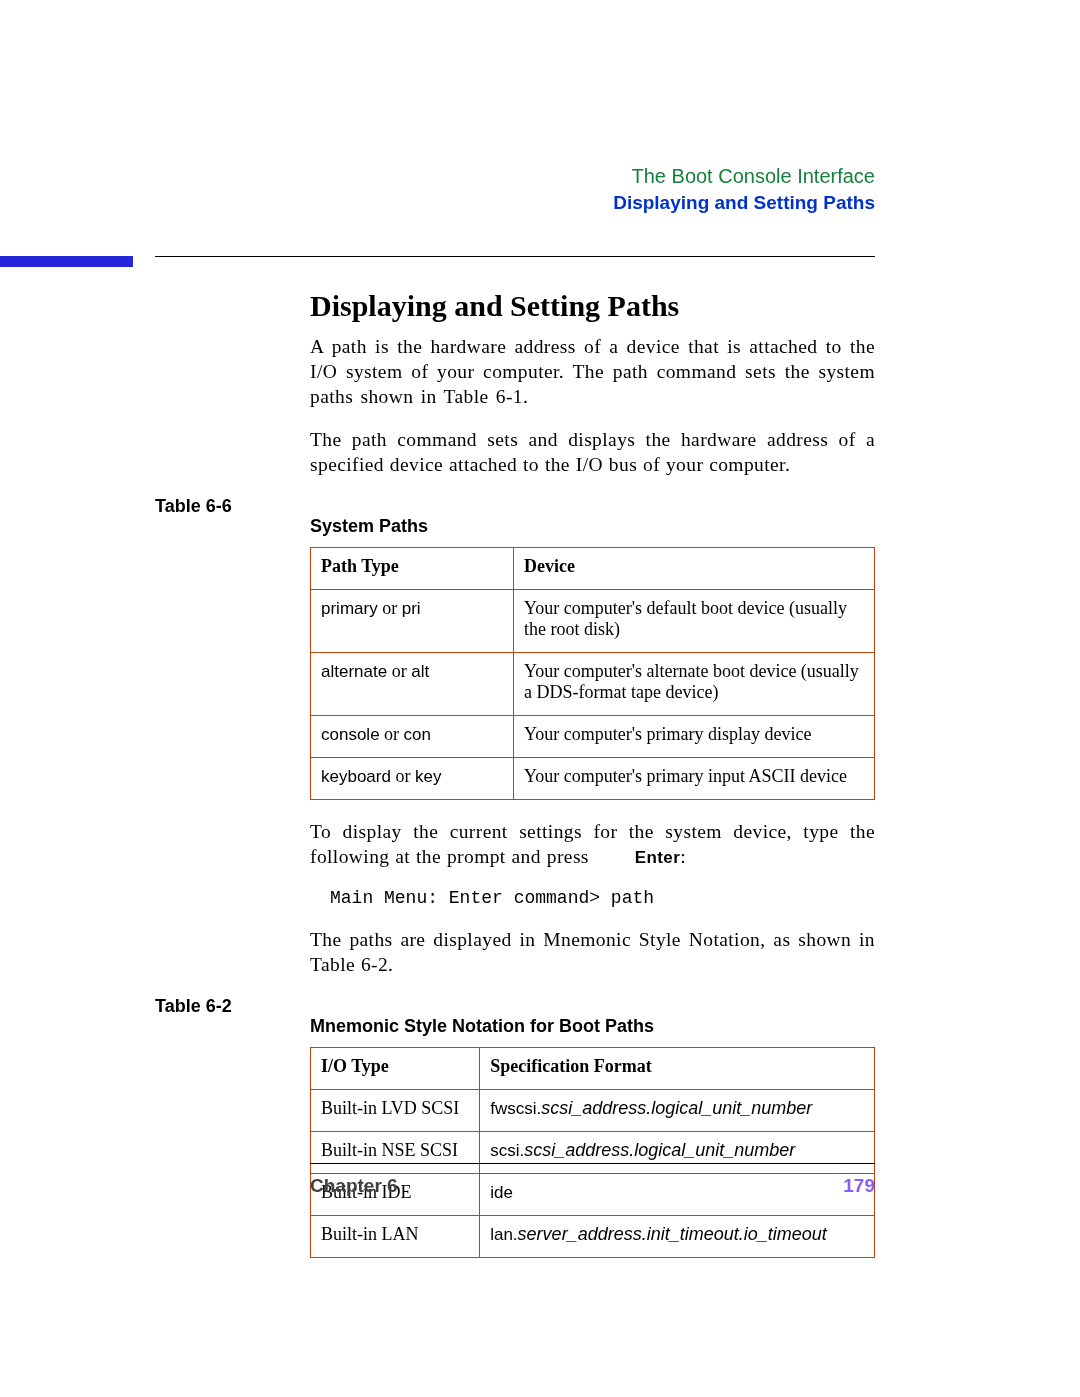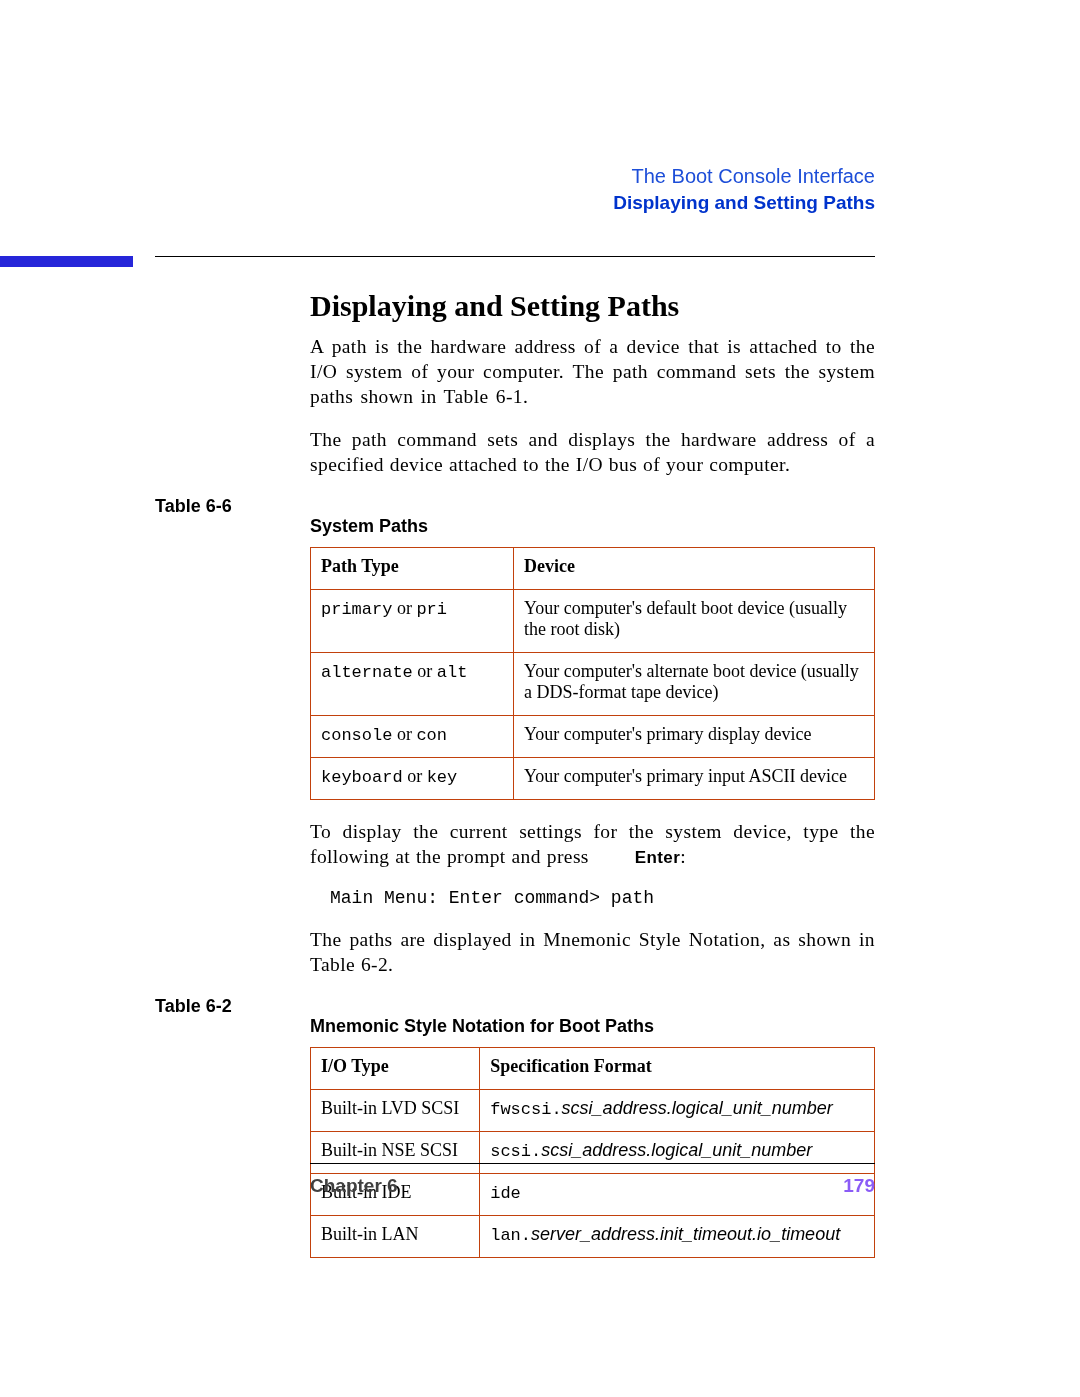--- a/index.html
+++ b/index.html
@@ -15,21 +15,21 @@
     position: absolute;
     left: 155px;
     top: 165px;
     width: 720px;
   }
   .header-block {
     text-align: right;
     margin-bottom: 42px;
   }
   .chapter-title-top {
-    color: #1d4ed8;
+    color: #15803d;
     font-family: "Helvetica Neue", Helvetica, Arial, sans-serif;
     font-size: 20px;
     font-weight: 400;
     margin-bottom: 4px;
   }
   .section-title-top {
     color: #0033cc;
     font-family: "Helvetica Neue", Helvetica, Arial, sans-serif;
     font-size: 19px;
     font-weight: 700;
@@ -102,21 +102,21 @@
     border: 1px solid #c2410c;
     padding: 8px 10px 12px 10px;
     text-align: left;
     vertical-align: top;
     font-weight: 400;
   }
   table.doc-table th {
     font-family: "Times New Roman", Times, serif;
     font-weight: 700;
   }
-  .tt { font-family: Liberation Mono, monospace; font-size: 17px; letter-spacing: 0; }
+  .tt { font-family: Liberation Sans, sans-serif; font-size: 17px; letter-spacing: 0; }
   .tt-it { font-family: Liberation Sans, sans-serif; font-style: italic; font-size: 18px; }
   .prompt-block {
     font-family: "Courier New", Courier, monospace;
     font-size: 18px;
     margin: 0 0 20px 20px;
   }
   .key-sans { font-family: "Helvetica Neue", Helvetica, Arial, sans-serif; font-weight: 700; font-size: 17px; padding-left: 40px; }
   .footer-rule {
     border-top: 1.5px solid #000;
     margin-left: 155px;

